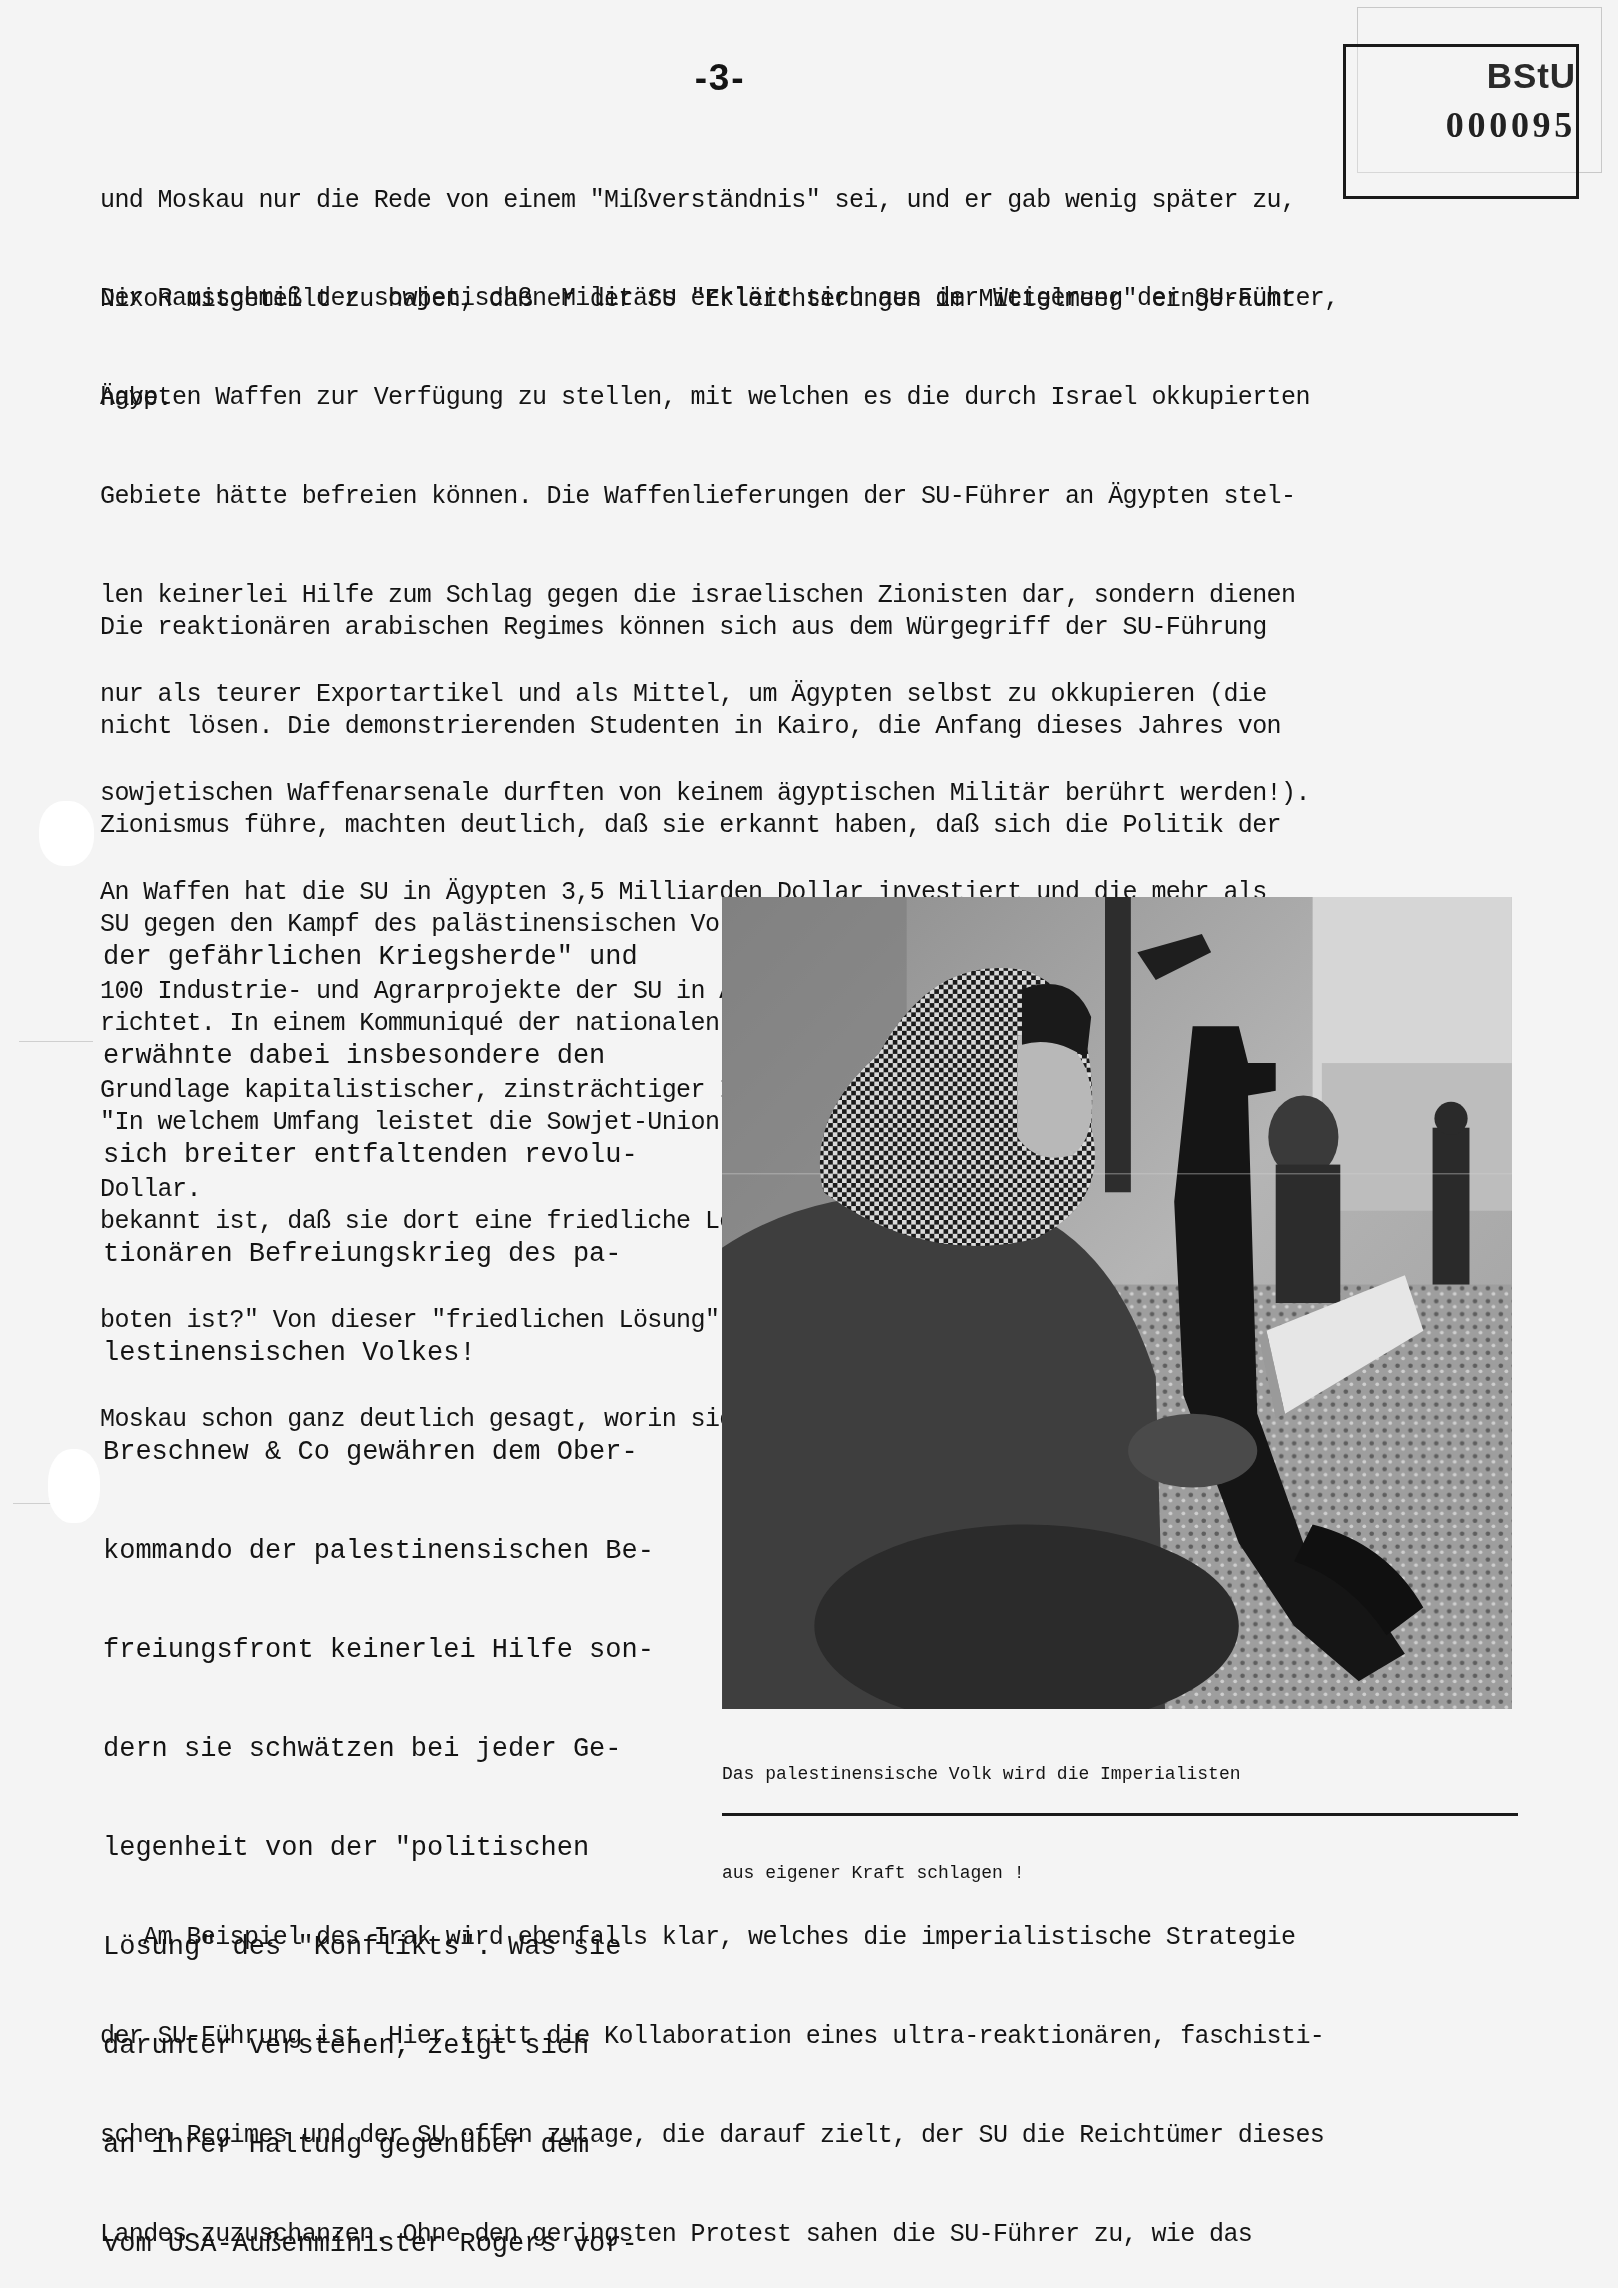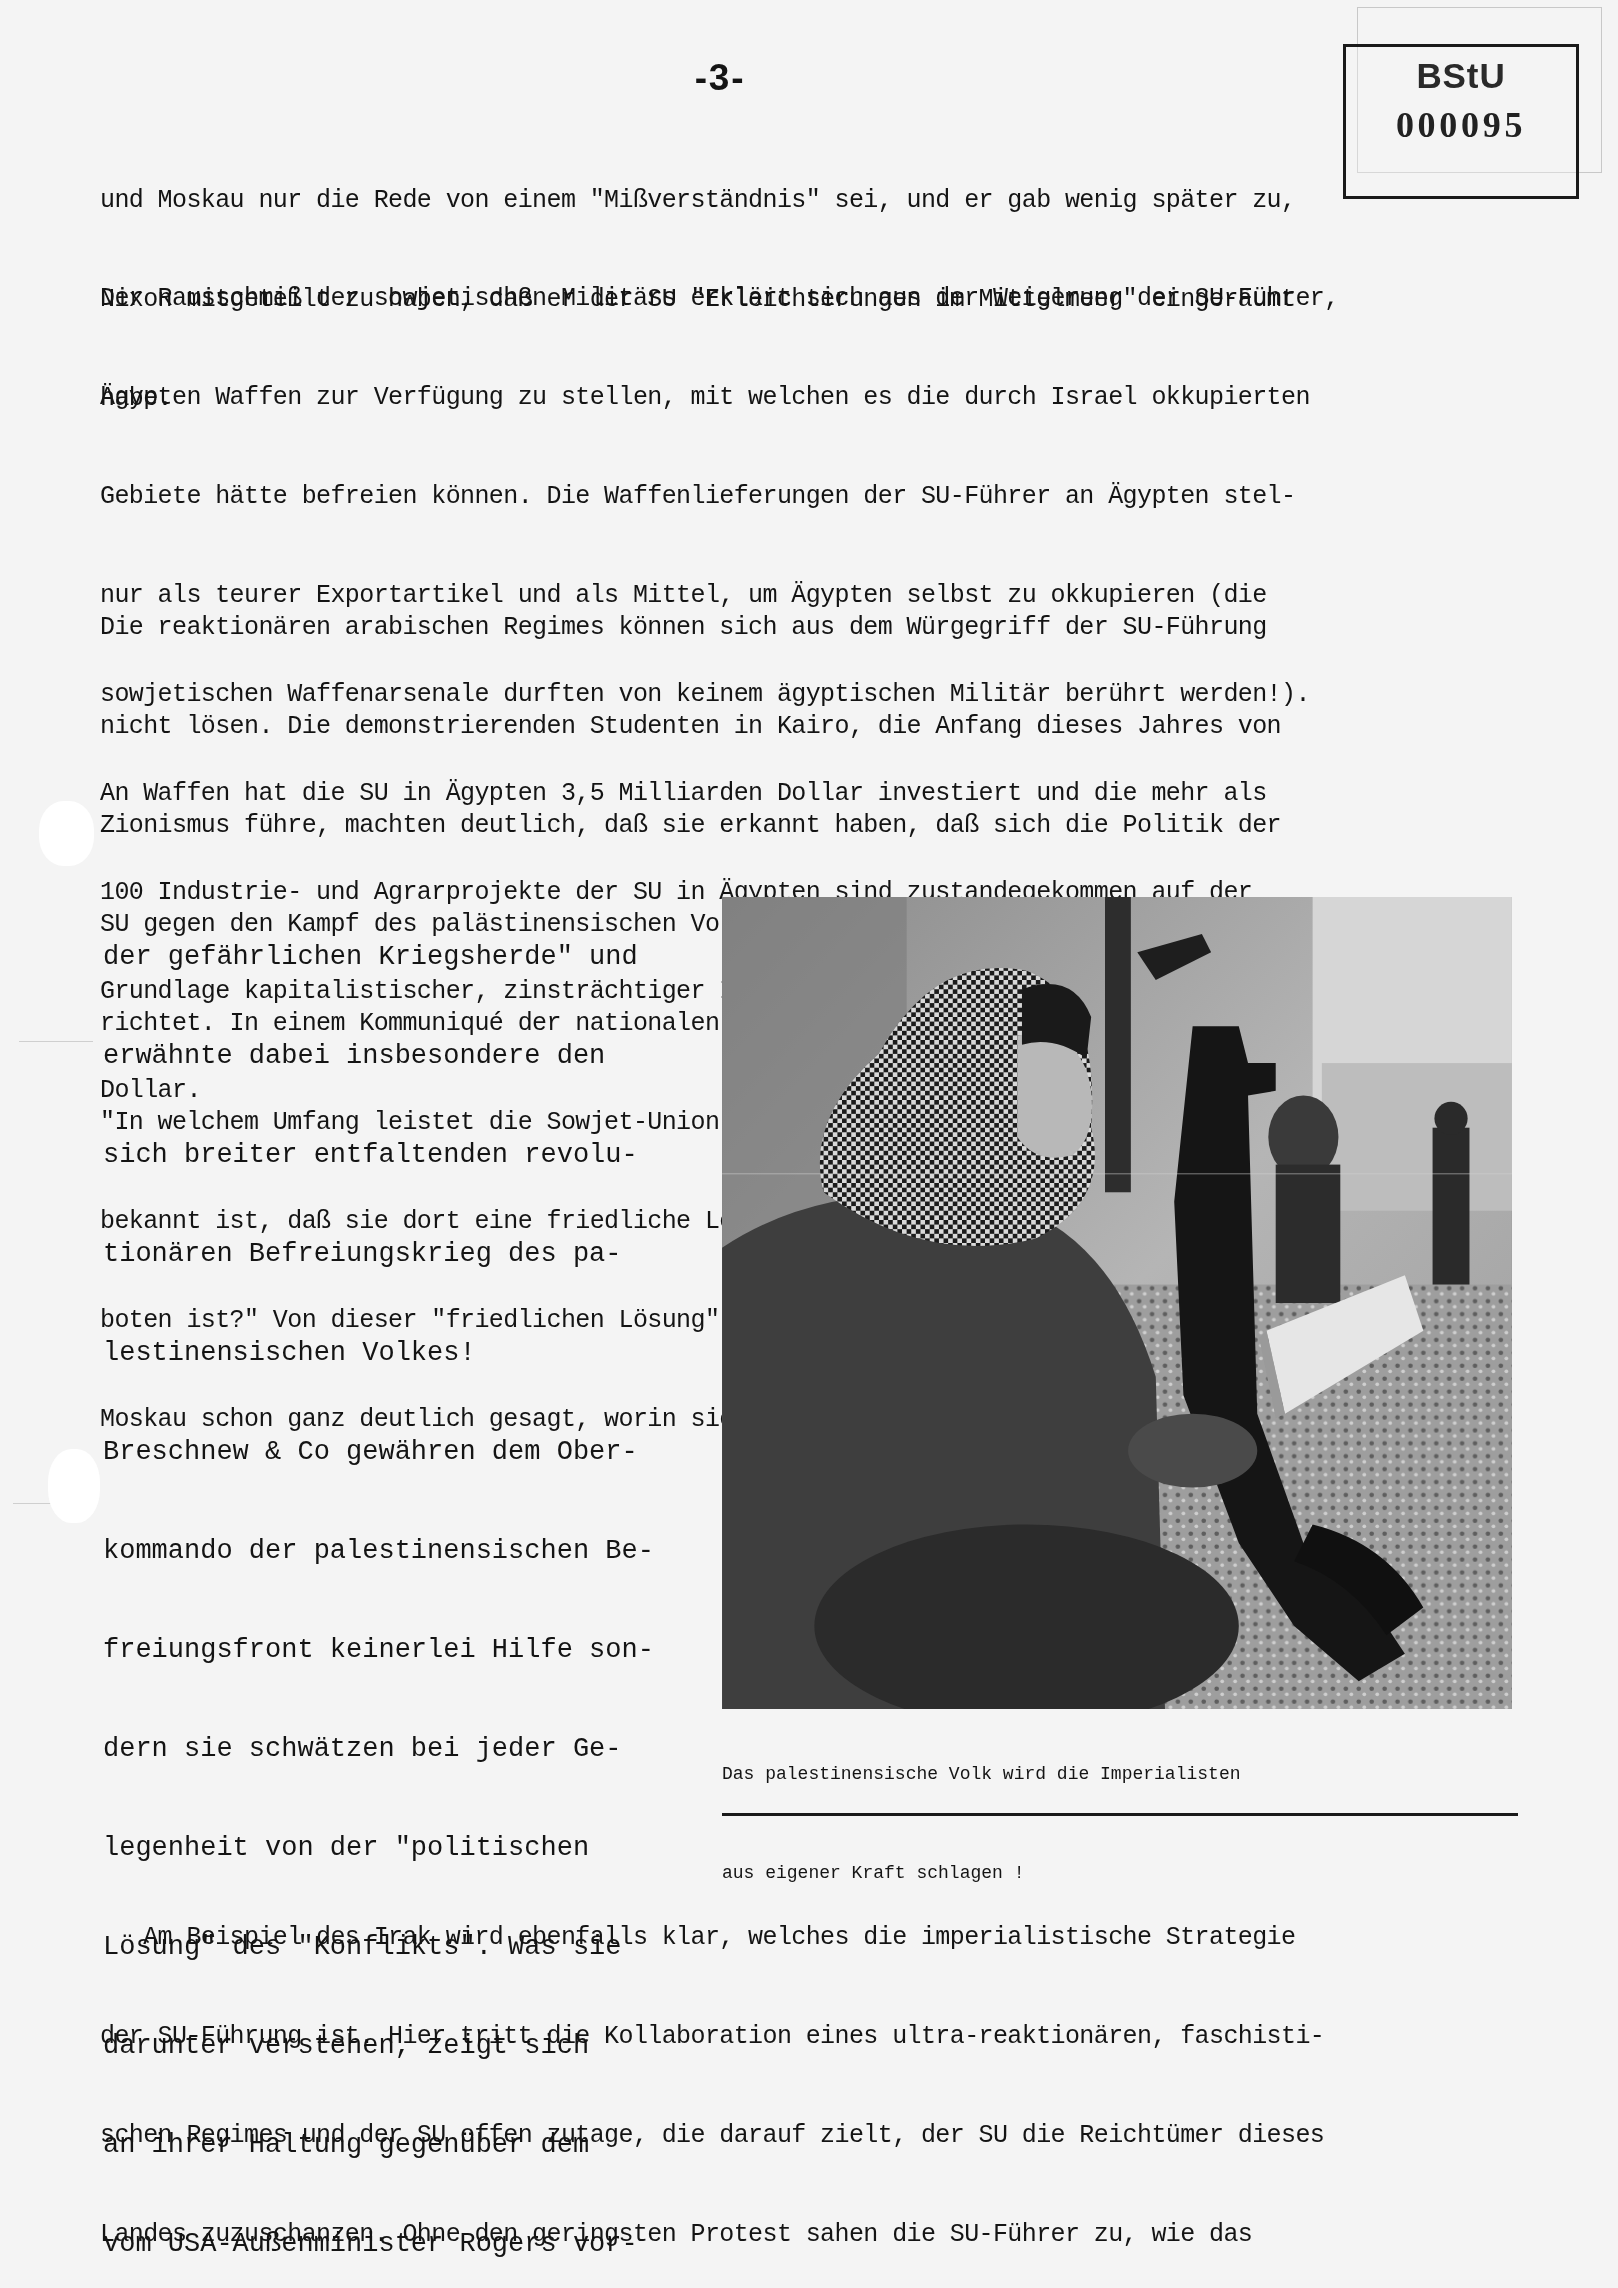--- a/index.html
+++ b/index.html
@@ -15,21 +15,21 @@
       position: absolute; left: 0; width: 1440px; top: 57px;
       text-align: center;
       font-family: "Liberation Sans", "DejaVu Sans", sans-serif;
       font-size: 37px; font-weight: bold; letter-spacing: 1.8px;
     }
     .stamp {
       position: absolute; left: 1343px; top: 44px;
       width: 236px; height: 155px;
       border: 3.7px solid #1a1a1a;
       box-sizing: border-box;
-      text-align: center;
+      text-align: right;
       font-family: "Liberation Sans", "DejaVu Sans", sans-serif;
       background: rgba(244,244,244,0.35);
     }
     .stamp-ghost {
       position: absolute; left: 1357px; top: 7.4px;
       width: 245px; height: 166px;
       border: 1.8px solid #c8c8c8; box-sizing: border-box;
     }
     .stamp-org { margin-top: 9.2px; font-size: 35px; font-weight: bold; letter-spacing: 0.9px; color: #2a2a2a; }
     .stamp-num { margin-top: 7.4px; font-family: "Liberation Serif", "DejaVu Serif", serif;
@@ -90,20 +90,21 @@
   <div class="block" style="top:118px;">
     <span class="line">und Moskau nur die Rede von einem "Mißverständnis" sei, und er gab wenig später zu,</span>
     <span class="line">Nixon mitgeteilt zu haben, daß er der SU "Erleichterungen im Mittelmeer" eingeräumt</span>
     <span class="line" style="height:28px;">habe.</span>
   </div>
 
   <div class="block" style="top:216px;">
     <span class="line">Der Rausschmiß der sowjetischen Militärs erklärt sich aus der Weigerung der SU-Führer,</span>
     <span class="line">Ägypten Waffen zur Verfügung zu stellen, mit welchen es die durch Israel okkupierten</span>
     <span class="line">Gebiete hätte befreien können. Die Waffenlieferungen der SU-Führer an Ägypten stel-</span>
+    <span class="line">len keinerlei Hilfe zum Schlag gegen die israelischen Zionisten dar, sondern dienen</span>
     <span class="line">nur als teurer Exportartikel und als Mittel, um Ägypten selbst zu okkupieren (die</span>
     <span class="line">sowjetischen Waffenarsenale durften von keinem ägyptischen Militär berührt werden!).</span>
     <span class="line">An Waffen hat die SU in Ägypten 3,5 Milliarden Dollar investiert und die mehr als</span>
     <span class="line">100 Industrie- und Agrarprojekte der SU in Ägypten sind zustandegekommen auf der</span>
     <span class="line">Grundlage kapitalistischer, zinsträchtiger Investitionen im Wert von 2,5 Milliarden</span>
     <span class="line">Dollar.</span>
   </div>
 
   <div class="block" style="top:545px;">
     <span class="line">Die reaktionären arabischen Regimes können sich aus dem Würgegriff der SU-Führung</span>

